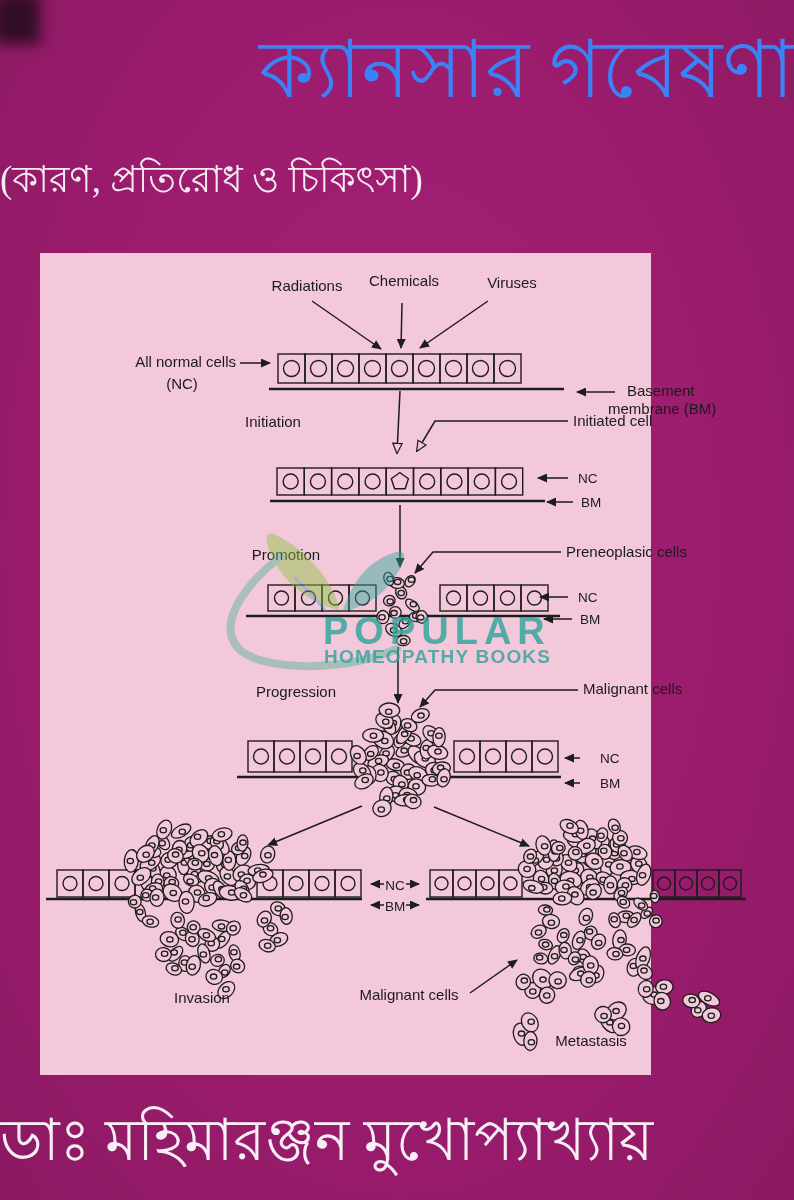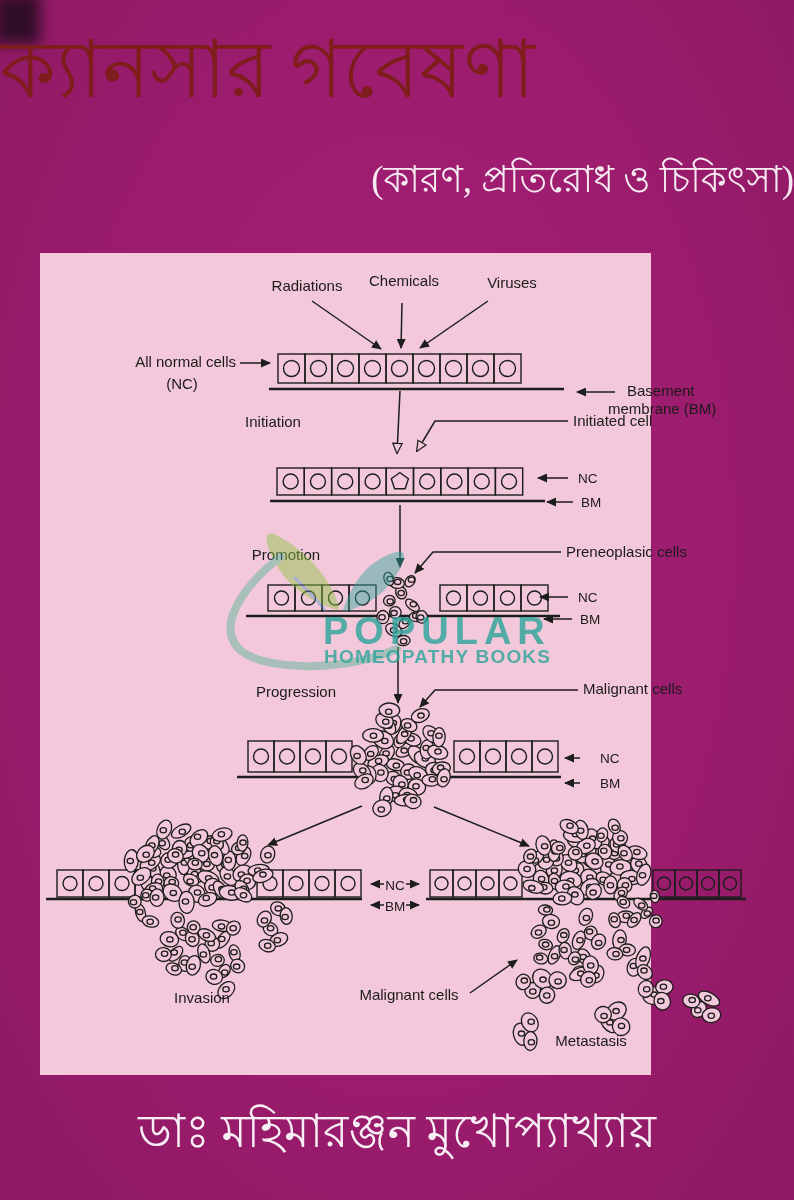--- a/index.html
+++ b/index.html
@@ -2,28 +2,28 @@
 <html><head>
 <meta charset="utf-8">
 <style>
   html,body{margin:0;padding:0}
   body{
     width:794px;height:1200px;position:relative;overflow:hidden;
     background:radial-gradient(ellipse at 50% 45%, #a62178 0%, #9c1c6e 55%, #8c1962 100%);
     font-family:"Liberation Sans", sans-serif;
   }
   .corner-patch{position:absolute;left:-6px;top:-6px;width:46px;height:50px;background:#310d27;filter:blur(7px)}
-  .title{position:absolute;top:26px;left:0;width:794px;text-align:left;
-    font-family:"Liberation Serif", serif;font-size:80px;line-height:1.1;color:#7f1d1d;white-space:nowrap}
-  .subtitle{position:absolute;top:150px;left:0;width:794px;text-align:right;
+  .title{position:absolute;top:26px;left:0;width:794px;text-align:right;
+    font-family:"Liberation Serif", serif;font-size:80px;line-height:1.1;color:#3b82f6;white-space:nowrap}
+  .subtitle{position:absolute;top:150px;left:0;width:794px;text-align:left;
     font-family:"Liberation Serif", serif;font-size:37px;color:#f6ebf2;white-space:nowrap}
   .panel{position:absolute;left:40px;top:253px;width:611px;height:822px;background:#f2c8da}
   .panel svg{position:absolute;left:0;top:0}
-  .author{position:absolute;top:1096px;left:0;width:794px;text-align:center;
-    font-family:"Liberation Serif", serif;font-size:46px;color:#f8eff6;white-space:nowrap}
+  .author{position:absolute;top:1096px;left:0;width:794px;text-align:left;
+    font-family:"Liberation Serif", serif;font-size:58px;color:#f8eff6;white-space:nowrap}
   svg text{fill:#1b1b1b;font-family:"Liberation Sans", sans-serif}
   .lb{font-size:15px}
   .sm{font-size:13.5px}
   .mid{text-anchor:middle}
   .end{text-anchor:end}
   .ln{stroke:#1d1d1d;stroke-width:1.5;fill:none}
   .bmln{stroke:#1d1d1d;stroke-width:2.4}
   .wm-brand{font-size:38px;font-weight:bold;letter-spacing:6px;fill:#2ba49a;opacity:.8}
   .wm-tag{font-size:19px;font-weight:bold;letter-spacing:1.2px;fill:#2ba49a;opacity:.8}
 </style>

